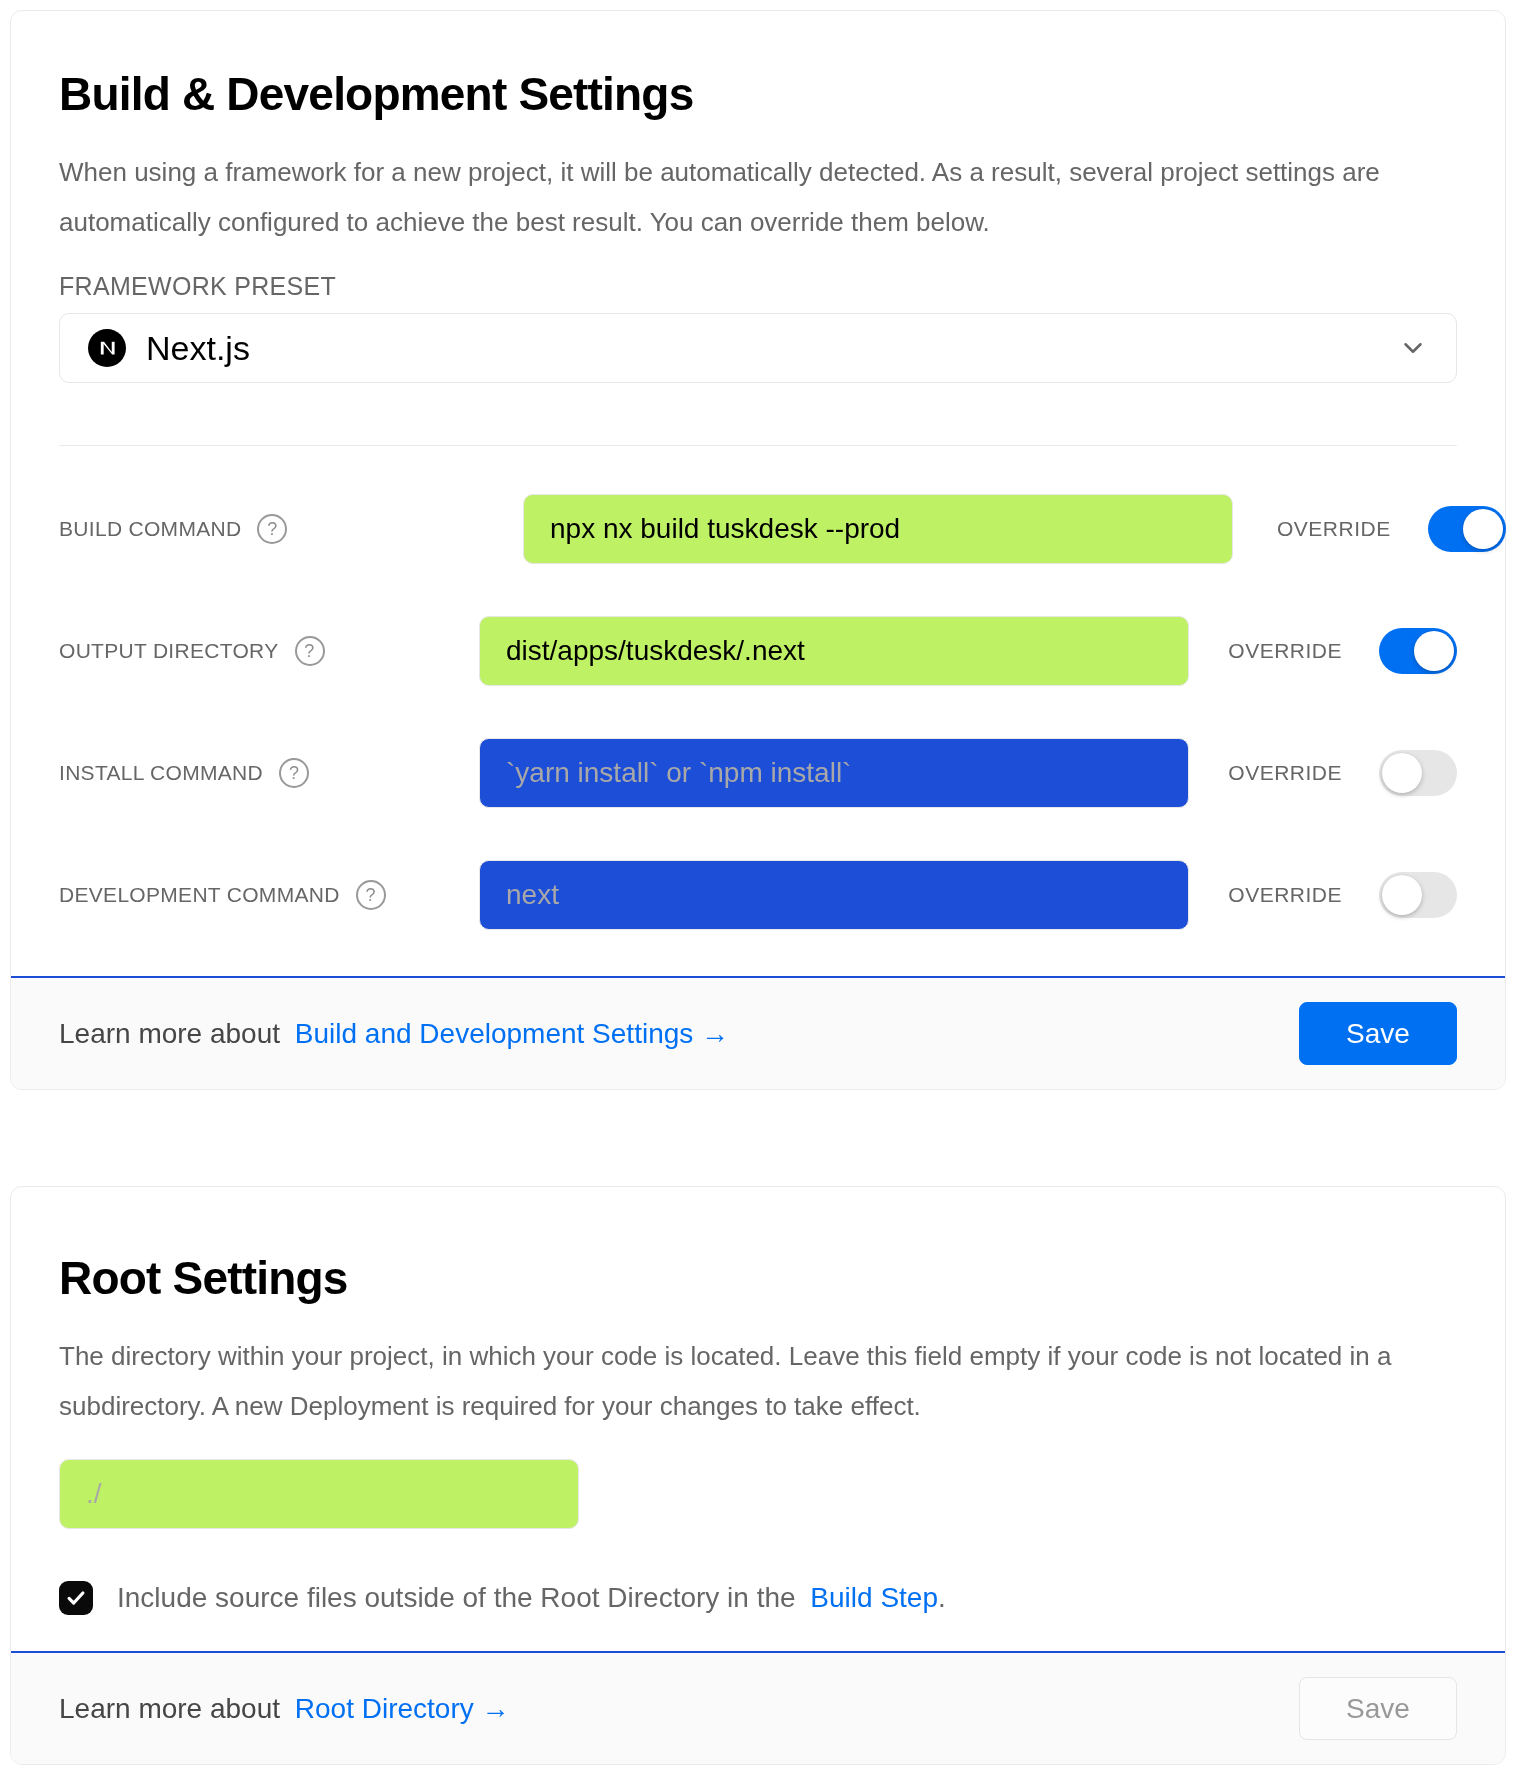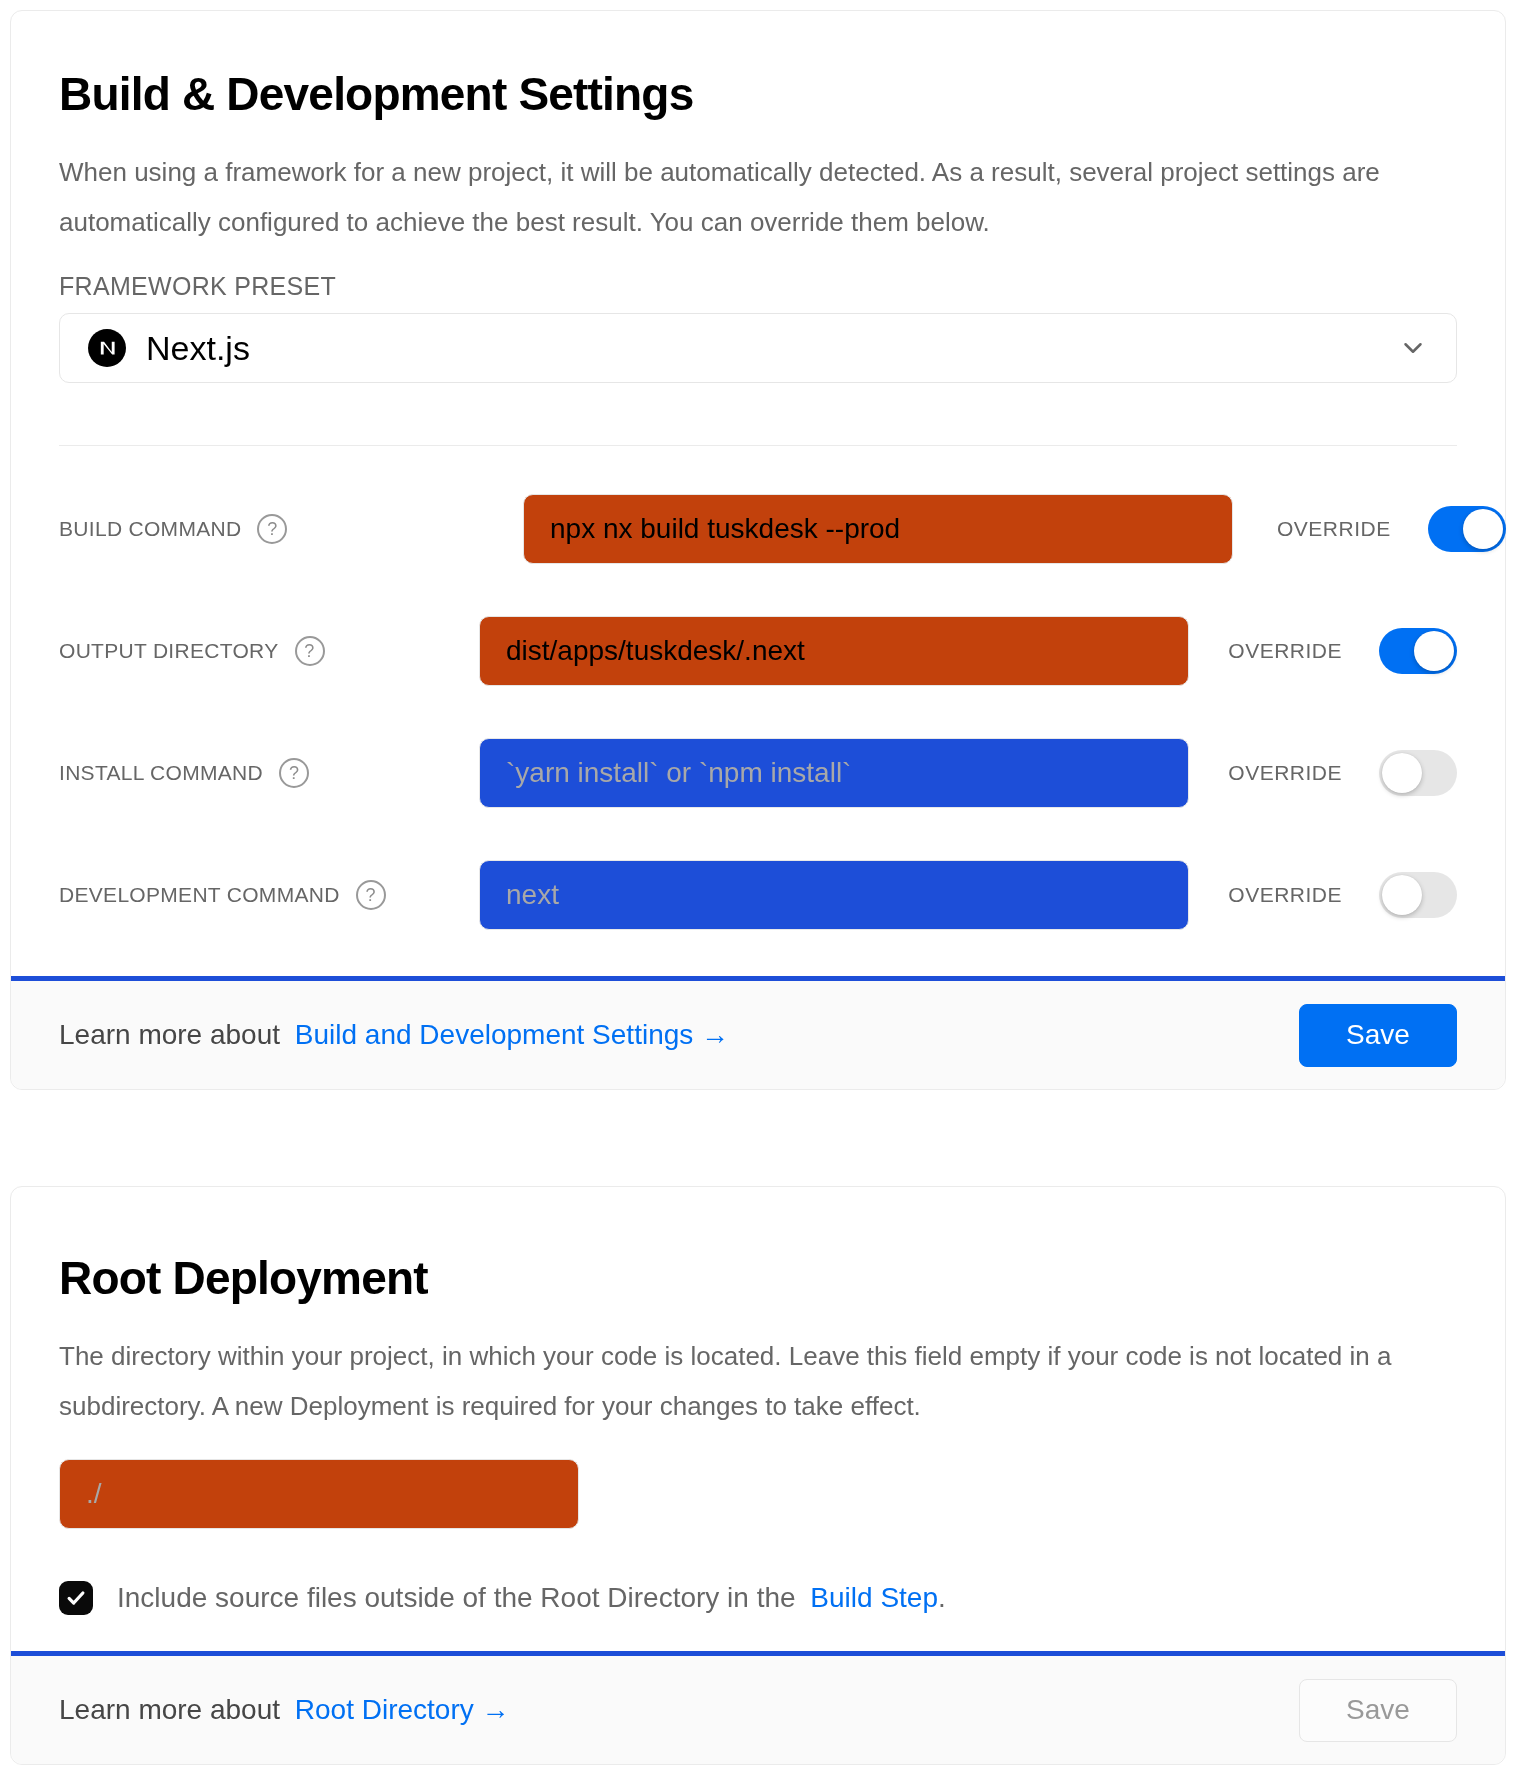--- a/index.html
+++ b/index.html
@@ -90,21 +90,21 @@
   .row-field { flex: none; width: 710px; }
   .text-input {
     width: 100%;
     height: 70px;
     border: 1px solid #e6e6e6;
     border-radius: 10px;
     padding: 0 26px;
     font-size: 28px;
     font-family: "Liberation Sans", "DejaVu Sans", sans-serif;
     color: #000;
-    background: #c2410c;
+    background: #bef264;
     outline: none;
   }
   .text-input::placeholder { color: #a8a8a8; }
   .text-input:disabled, .text-input.disabled {
     background: #1d4ed8;
     border-color: #e8e8e8;
   }
   .row-override {
     flex: 1;
     display: flex;
@@ -133,21 +133,21 @@
     border-radius: 50%;
     background: #fff;
     box-shadow: 0 2px 5px rgba(0,0,0,0.22), 0 0 1px rgba(0,0,0,0.12);
   }
   .toggle.on  .knob { right: 3px; }
   .toggle.off .knob { left: 3px; }
 
   .card-footer {
     height: 113px;
     background: #fafafa;
-    border-top: 5px solid #1d4ed8;
+    border-top: 2px solid #1d4ed8;
     border-radius: 0 0 12px 12px;
     display: flex;
     align-items: center;
     justify-content: space-between;
     padding: 0 48px;
   }
   .learn-more { font-size: 28px; color: #464646; }
   .learn-more a, .inline-link {
     color: #0070f3;
     text-decoration: none;
@@ -286,21 +286,21 @@
     <div class="learn-more">
       <span>Learn more about</span>
       <a class="spacer">Build and Development Settings →</a>
     </div>
     <button class="save-btn">Save</button>
   </div>
 </section>
 
 <section class="card card2">
   <div class="card-content">
-    <h2 class="section-title">Root Deployment</h2>
+    <h2 class="section-title">Root Settings</h2>
     <p class="section-desc">The directory within your project, in which your code is located. Leave this field empty if your code is not located in a subdirectory. A new Deployment is required for your changes to take effect.</p>
 
     <div class="root-input-wrap">
       <input class="text-input root-input" type="text" placeholder="./" style="">
     </div>
 
     <div class="checkbox-row">
       <span class="checkbox">
         <svg width="22" height="22" viewBox="0 0 24 24" fill="none" stroke="#fff" stroke-width="3.5" stroke-linecap="round" stroke-linejoin="round">
           <polyline points="4.5 12.5 9.5 17.5 19.5 6.5"></polyline>

